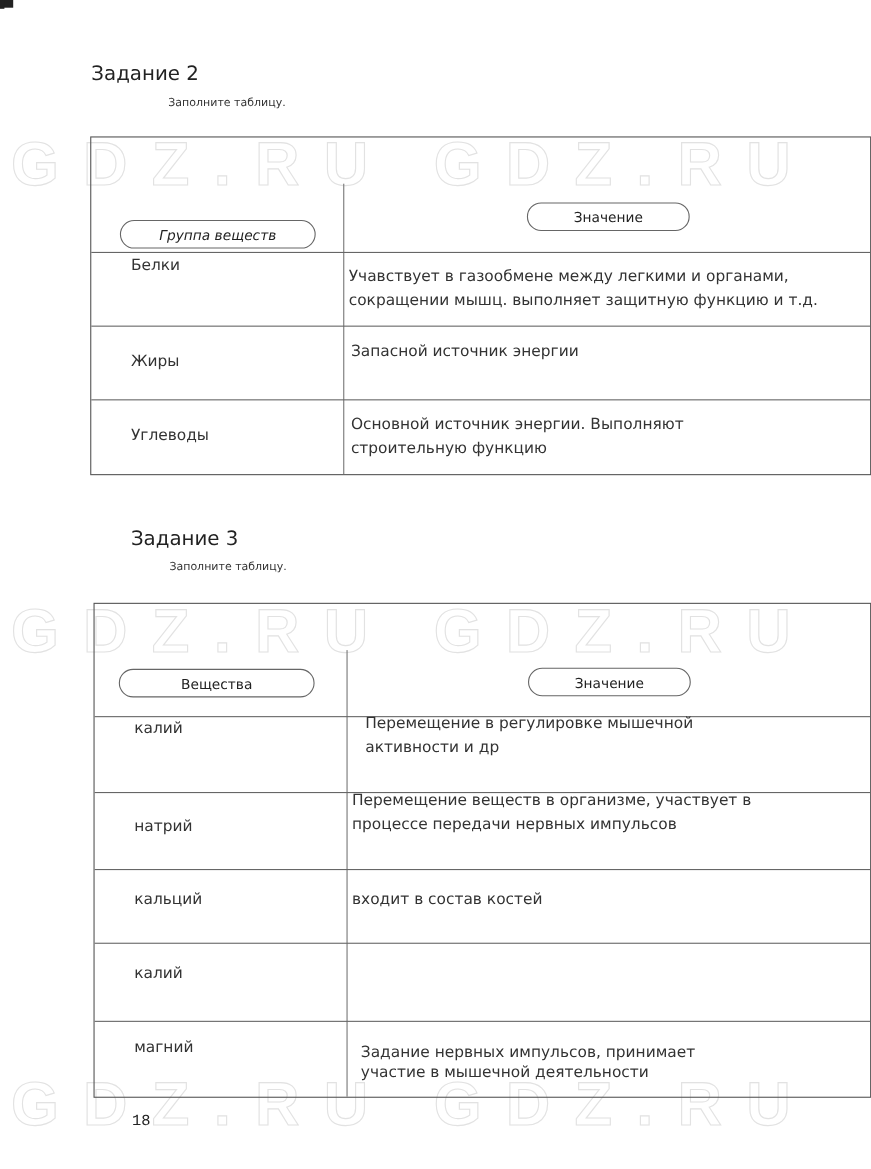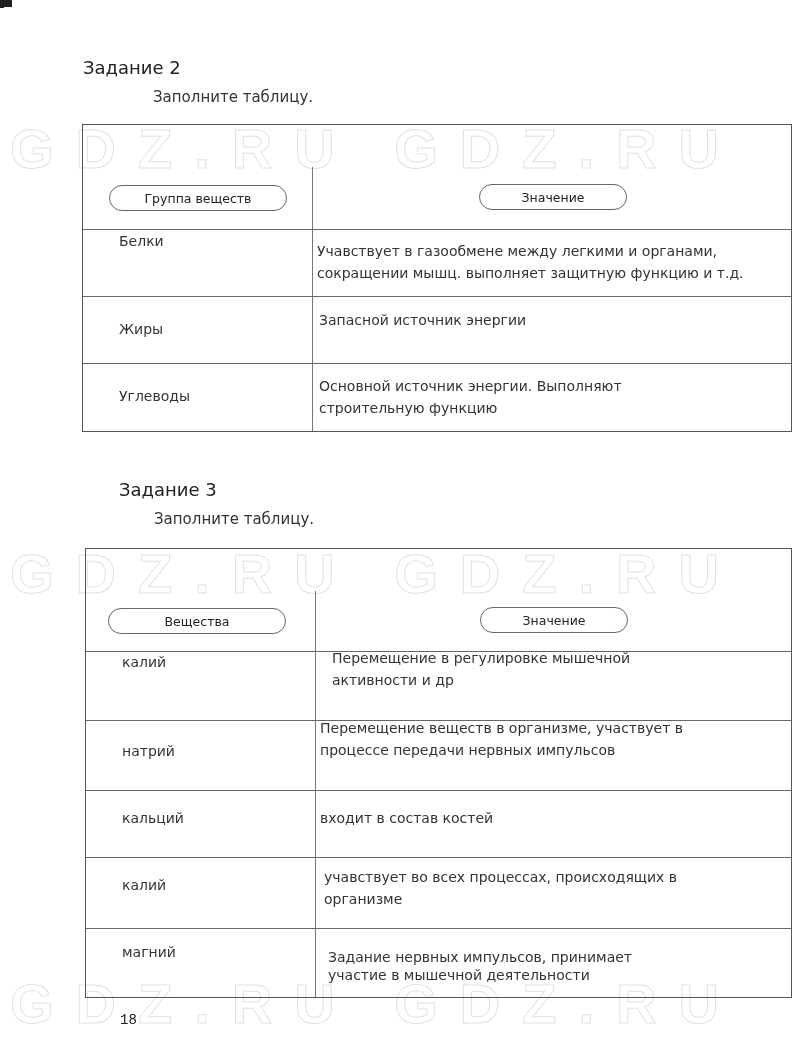--- a/index.html
+++ b/index.html
@@ -12,21 +12,21 @@
   .corner-mark::after { content: ""; position: absolute; left: 0; top: 0; width: 4px; height: 8px; background: #222; }
 
   .watermark {
     position: absolute; left: 10px; width: 780px; height: 50px;
     font-family: "Liberation Sans", sans-serif; font-size: 56px; font-weight: bold;
     color: transparent; -webkit-text-stroke: 1px #e2e2e2; letter-spacing: 22px;
     white-space: nowrap; line-height: 50px; pointer-events: none; overflow: hidden; margin-top: 44px;
   }
 
   .task-title { position: absolute; font-size: 18px; color: #222; }
-  .task-instr { position: absolute; font-size: 15px; color: #333; }
+  .task-instr { position: absolute; font-size: 10px; color: #333; }
 
   .tbl { position: absolute; border: 1px solid #555; box-sizing: border-box; }
   .tbl .hrow { position: absolute; left: 0; right: 0; top: 0; border-bottom: 1px solid #555;
     display: flex; align-items: center; justify-content: center;
     font-size: 14px; font-weight: bold; color: #222; }
   .tbl .vline { position: absolute; top: 0; bottom: 0; border-left: 1px solid #777; }
   .tbl .hline { position: absolute; left: 0; right: 0; border-top: 1px solid #666; }
   .pill {
     position: absolute; height: 26px; border: 1px solid #666; border-radius: 14px;
     display: flex; align-items: center; justify-content: center;
@@ -44,21 +44,21 @@
 
 <div class="watermark" style="top:80px;">GDZ.RU GDZ.RU</div>
 <div class="watermark" style="top:505px;">GDZ.RU GDZ.RU</div>
 <div class="watermark" style="top:935px;">GDZ.RU GDZ.RU</div>
 
 <div class="task-title" style="left:83px; top:57px;">Задание 2</div>
 <div class="task-instr" style="left:153px; top:88px;">Заполните таблицу.</div>
 
 <div class="tbl" style="left:82px; top:124px; width:710px; height:308px;">
   <div class="vline" style="left:229px; top:42px;"></div>
-  <div class="pill" style="left:26px; top:60px; width:178px;">Группа веществ</div>
+  <div class="pill" style="left:26px; top:75px; width:178px;font-style:italic;">Группа веществ</div>
   <div class="pill" style="left:396px; top:59px; width:148px;">Значение</div>
   <div class="hline" style="top:104px;"></div>
   <div class="hline" style="top:171px;"></div>
   <div class="hline" style="top:238px;"></div>
 
   <div class="cell-left" style="left:36px; top:108px;">Белки</div>
   <div class="cell-right" style="left:234px; top:115px;">Учавствует в газообмене между легкими и органами,
 сокращении мышц. выполняет защитную функцию и т.д.</div>
 
   <div class="cell-left" style="left:36px; top:196px;">Жиры</div>
@@ -87,21 +87,19 @@
 активности и др</div>
 
   <div class="cell-left" style="left:36px; top:194px;">натрий</div>
   <div class="cell-right" style="left:234px; top:168px;">Перемещение веществ в организме, участвует в
 процессе передачи нервных импульсов</div>
 
   <div class="cell-left" style="left:36px; top:261px;">кальций</div>
   <div class="cell-right" style="left:234px; top:258px;">входит в состав костей</div>
 
   <div class="cell-left" style="left:36px; top:328px;">калий</div>
-  <div class="cell-right" style="left:238px; top:317px;">учавствует во всех процессах, происходящих в
-организме</div>
 
   <div class="cell-left" style="left:36px; top:395px;">магний</div>
   <div class="cell-right" style="left:242px; top:399px; line-height:18px;">Задание нервных импульсов, принимает
 участие в мышечной деятельности</div>
 </div>
 
 <div class="page-num">18</div>
 
 </body></html>

